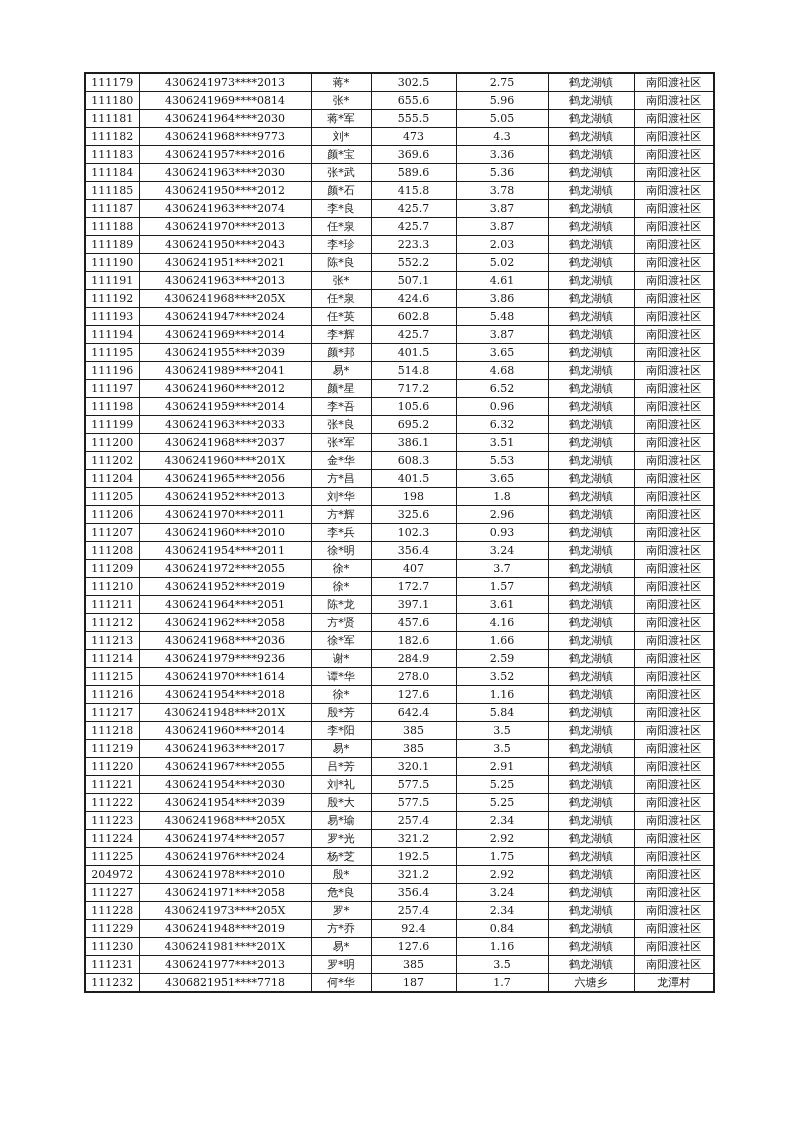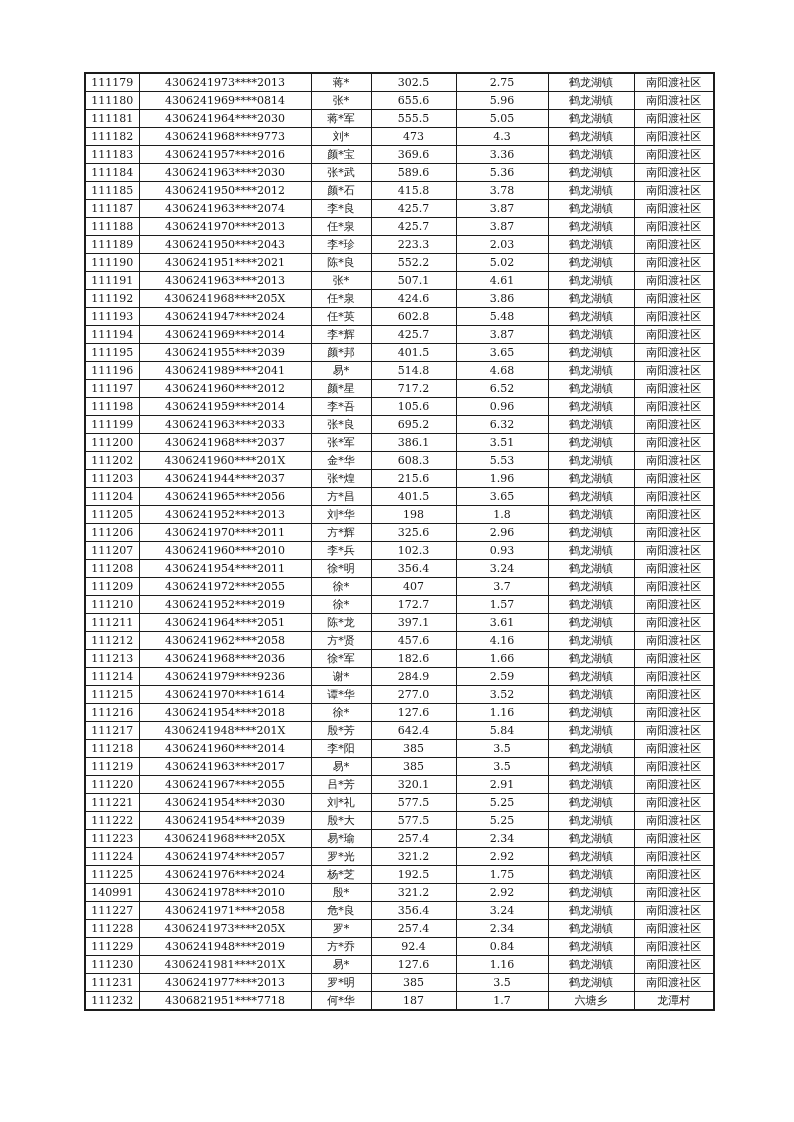--- a/index.html
+++ b/index.html
@@ -253,29 +253,20 @@
         <tr>
     <td>111202</td>
     <td>4306241960****201X</td>
     <td>金*华</td>
     <td>608.3</td>
     <td>5.53</td>
     <td>鹤龙湖镇</td>
     <td>南阳渡社区</td>
   </tr>
         <tr>
-    <td>111203</td>
-    <td>4306241944****2037</td>
-    <td>张*煌</td>
-    <td>215.6</td>
-    <td>1.96</td>
-    <td>鹤龙湖镇</td>
-    <td>南阳渡社区</td>
-  </tr>
-        <tr>
     <td>111204</td>
     <td>4306241965****2056</td>
     <td>方*昌</td>
     <td>401.5</td>
     <td>3.65</td>
     <td>鹤龙湖镇</td>
     <td>南阳渡社区</td>
   </tr>
         <tr>
     <td>111205</td>
@@ -364,21 +355,21 @@
     <td>谢*</td>
     <td>284.9</td>
     <td>2.59</td>
     <td>鹤龙湖镇</td>
     <td>南阳渡社区</td>
   </tr>
         <tr>
     <td>111215</td>
     <td>4306241970****1614</td>
     <td>谭*华</td>
-    <td>277.0</td>
+    <td>278.0</td>
     <td>3.52</td>
     <td>鹤龙湖镇</td>
     <td>南阳渡社区</td>
   </tr>
         <tr>
     <td>111216</td>
     <td>4306241954****2018</td>
     <td>徐*</td>
     <td>127.6</td>
     <td>1.16</td>
@@ -460,21 +451,21 @@
         <tr>
     <td>111225</td>
     <td>4306241976****2024</td>
     <td>杨*芝</td>
     <td>192.5</td>
     <td>1.75</td>
     <td>鹤龙湖镇</td>
     <td>南阳渡社区</td>
   </tr>
         <tr>
-    <td>140991</td>
+    <td>204972</td>
     <td>4306241978****2010</td>
     <td>殷*</td>
     <td>321.2</td>
     <td>2.92</td>
     <td>鹤龙湖镇</td>
     <td>南阳渡社区</td>
   </tr>
         <tr>
     <td>111227</td>
     <td>4306241971****2058</td>

